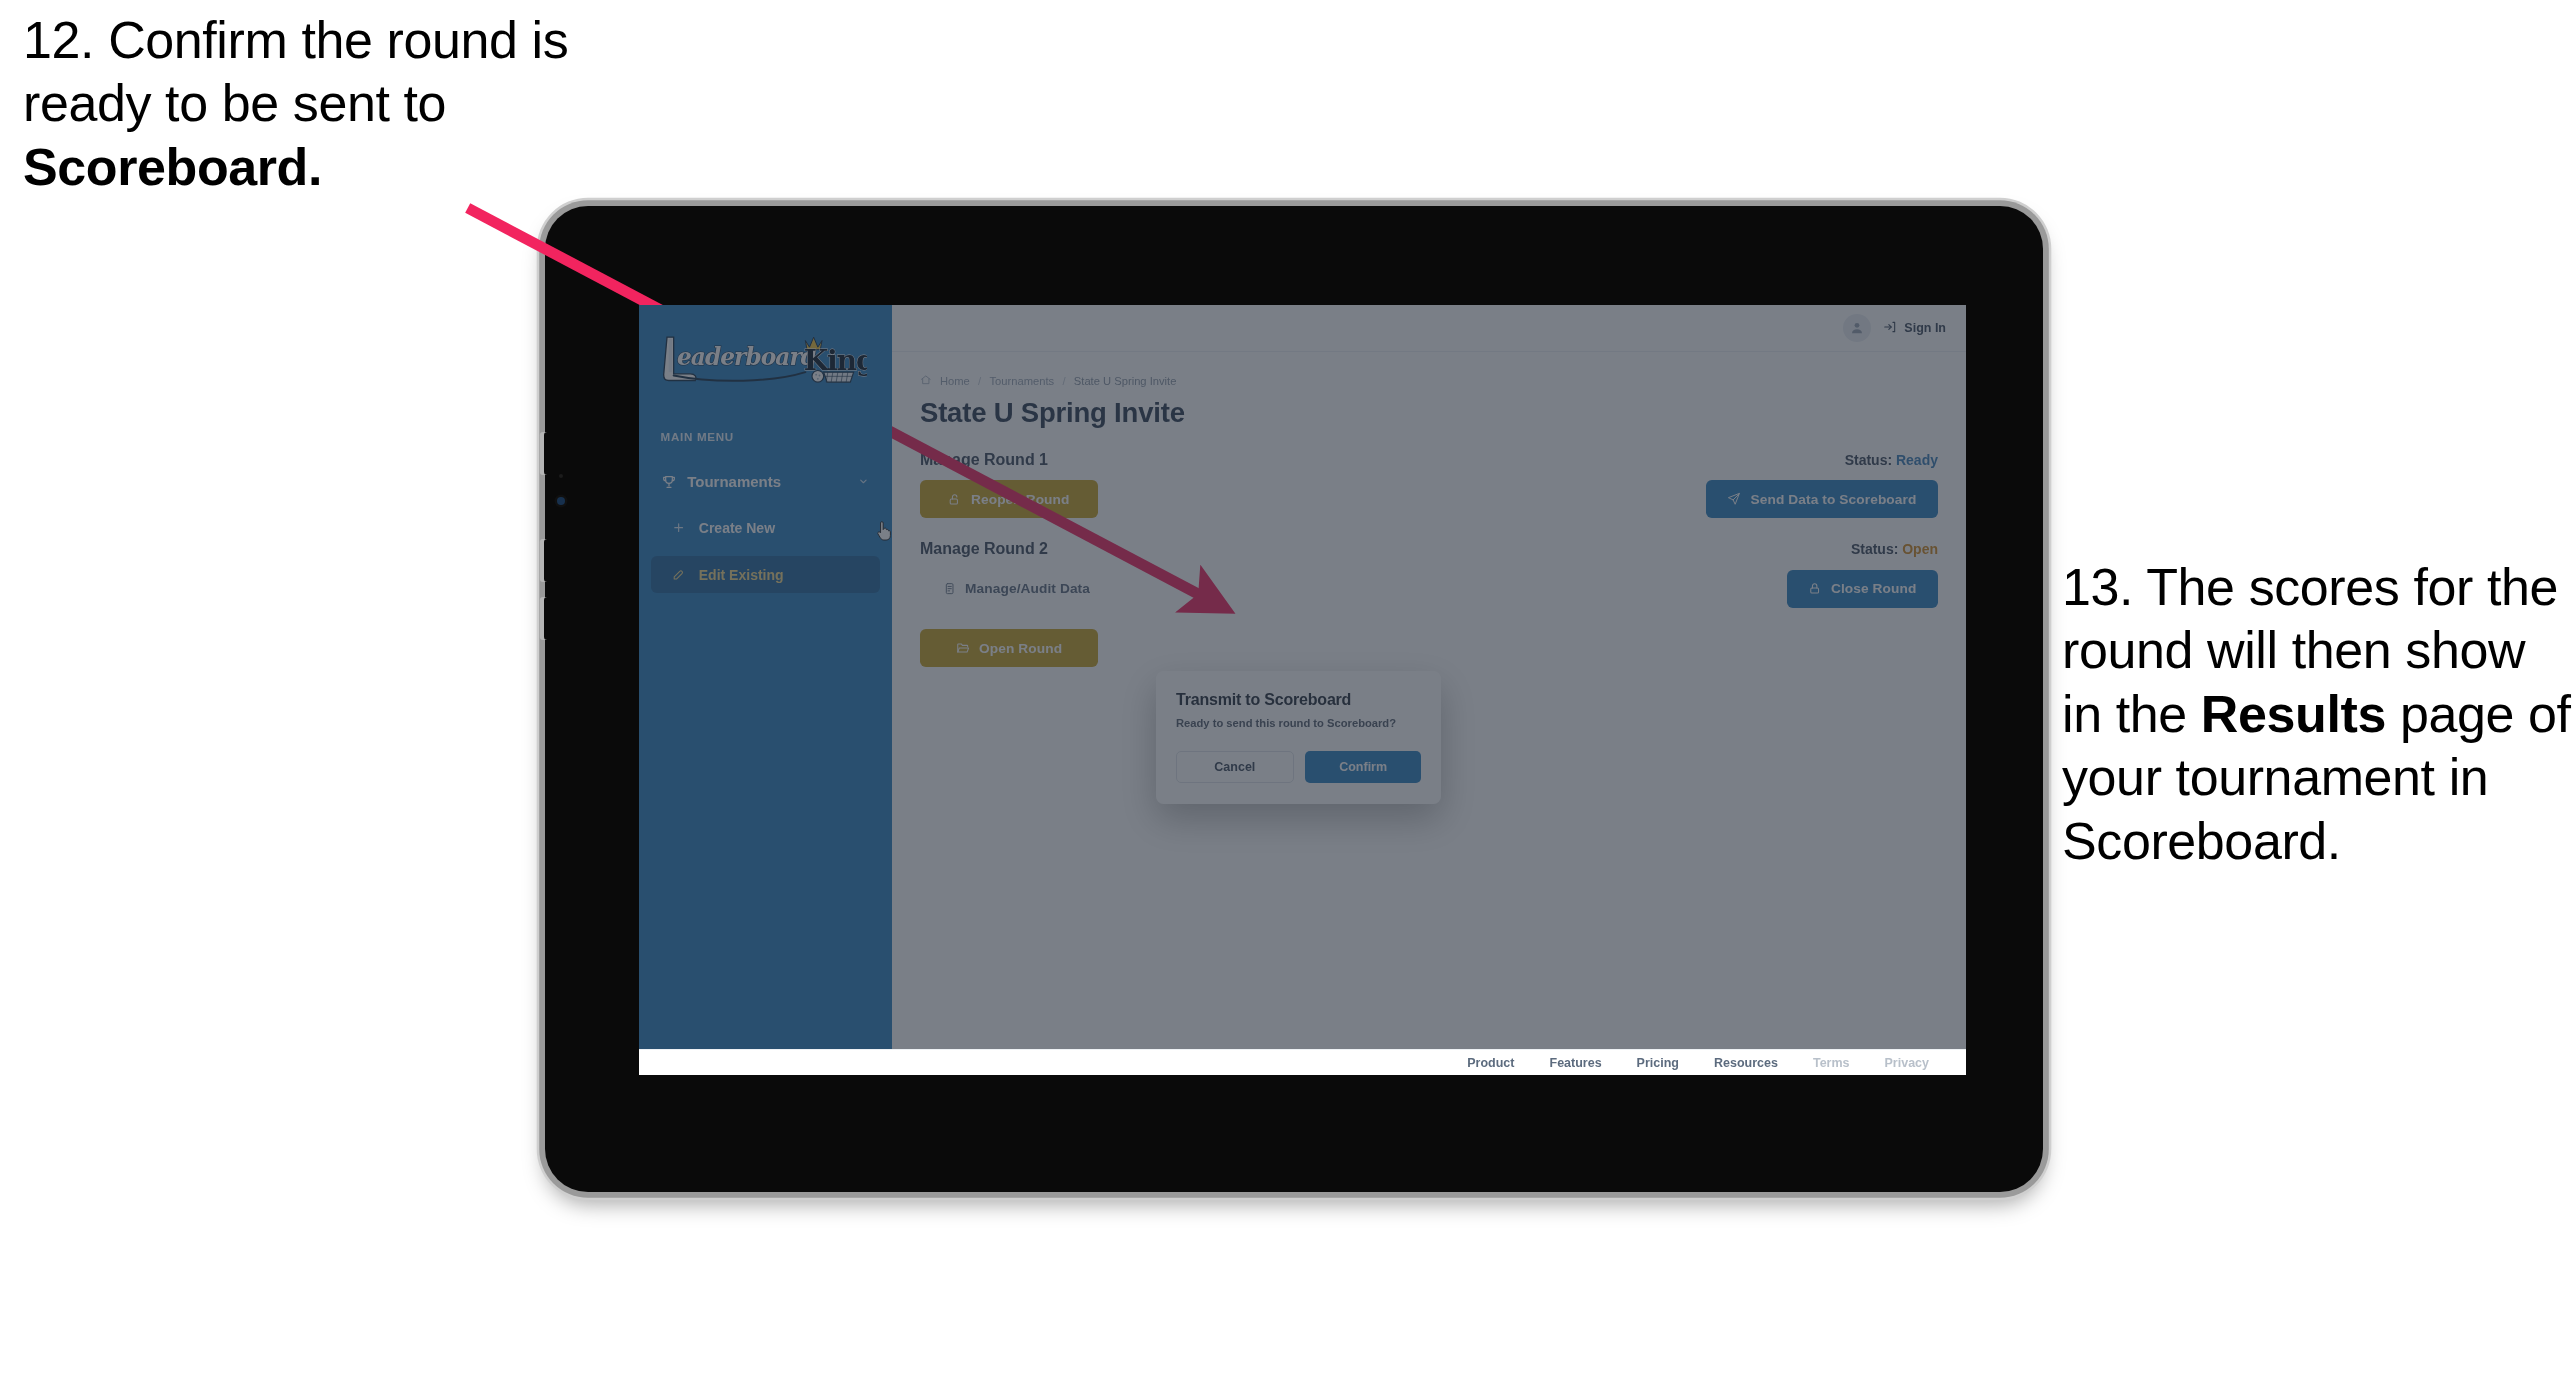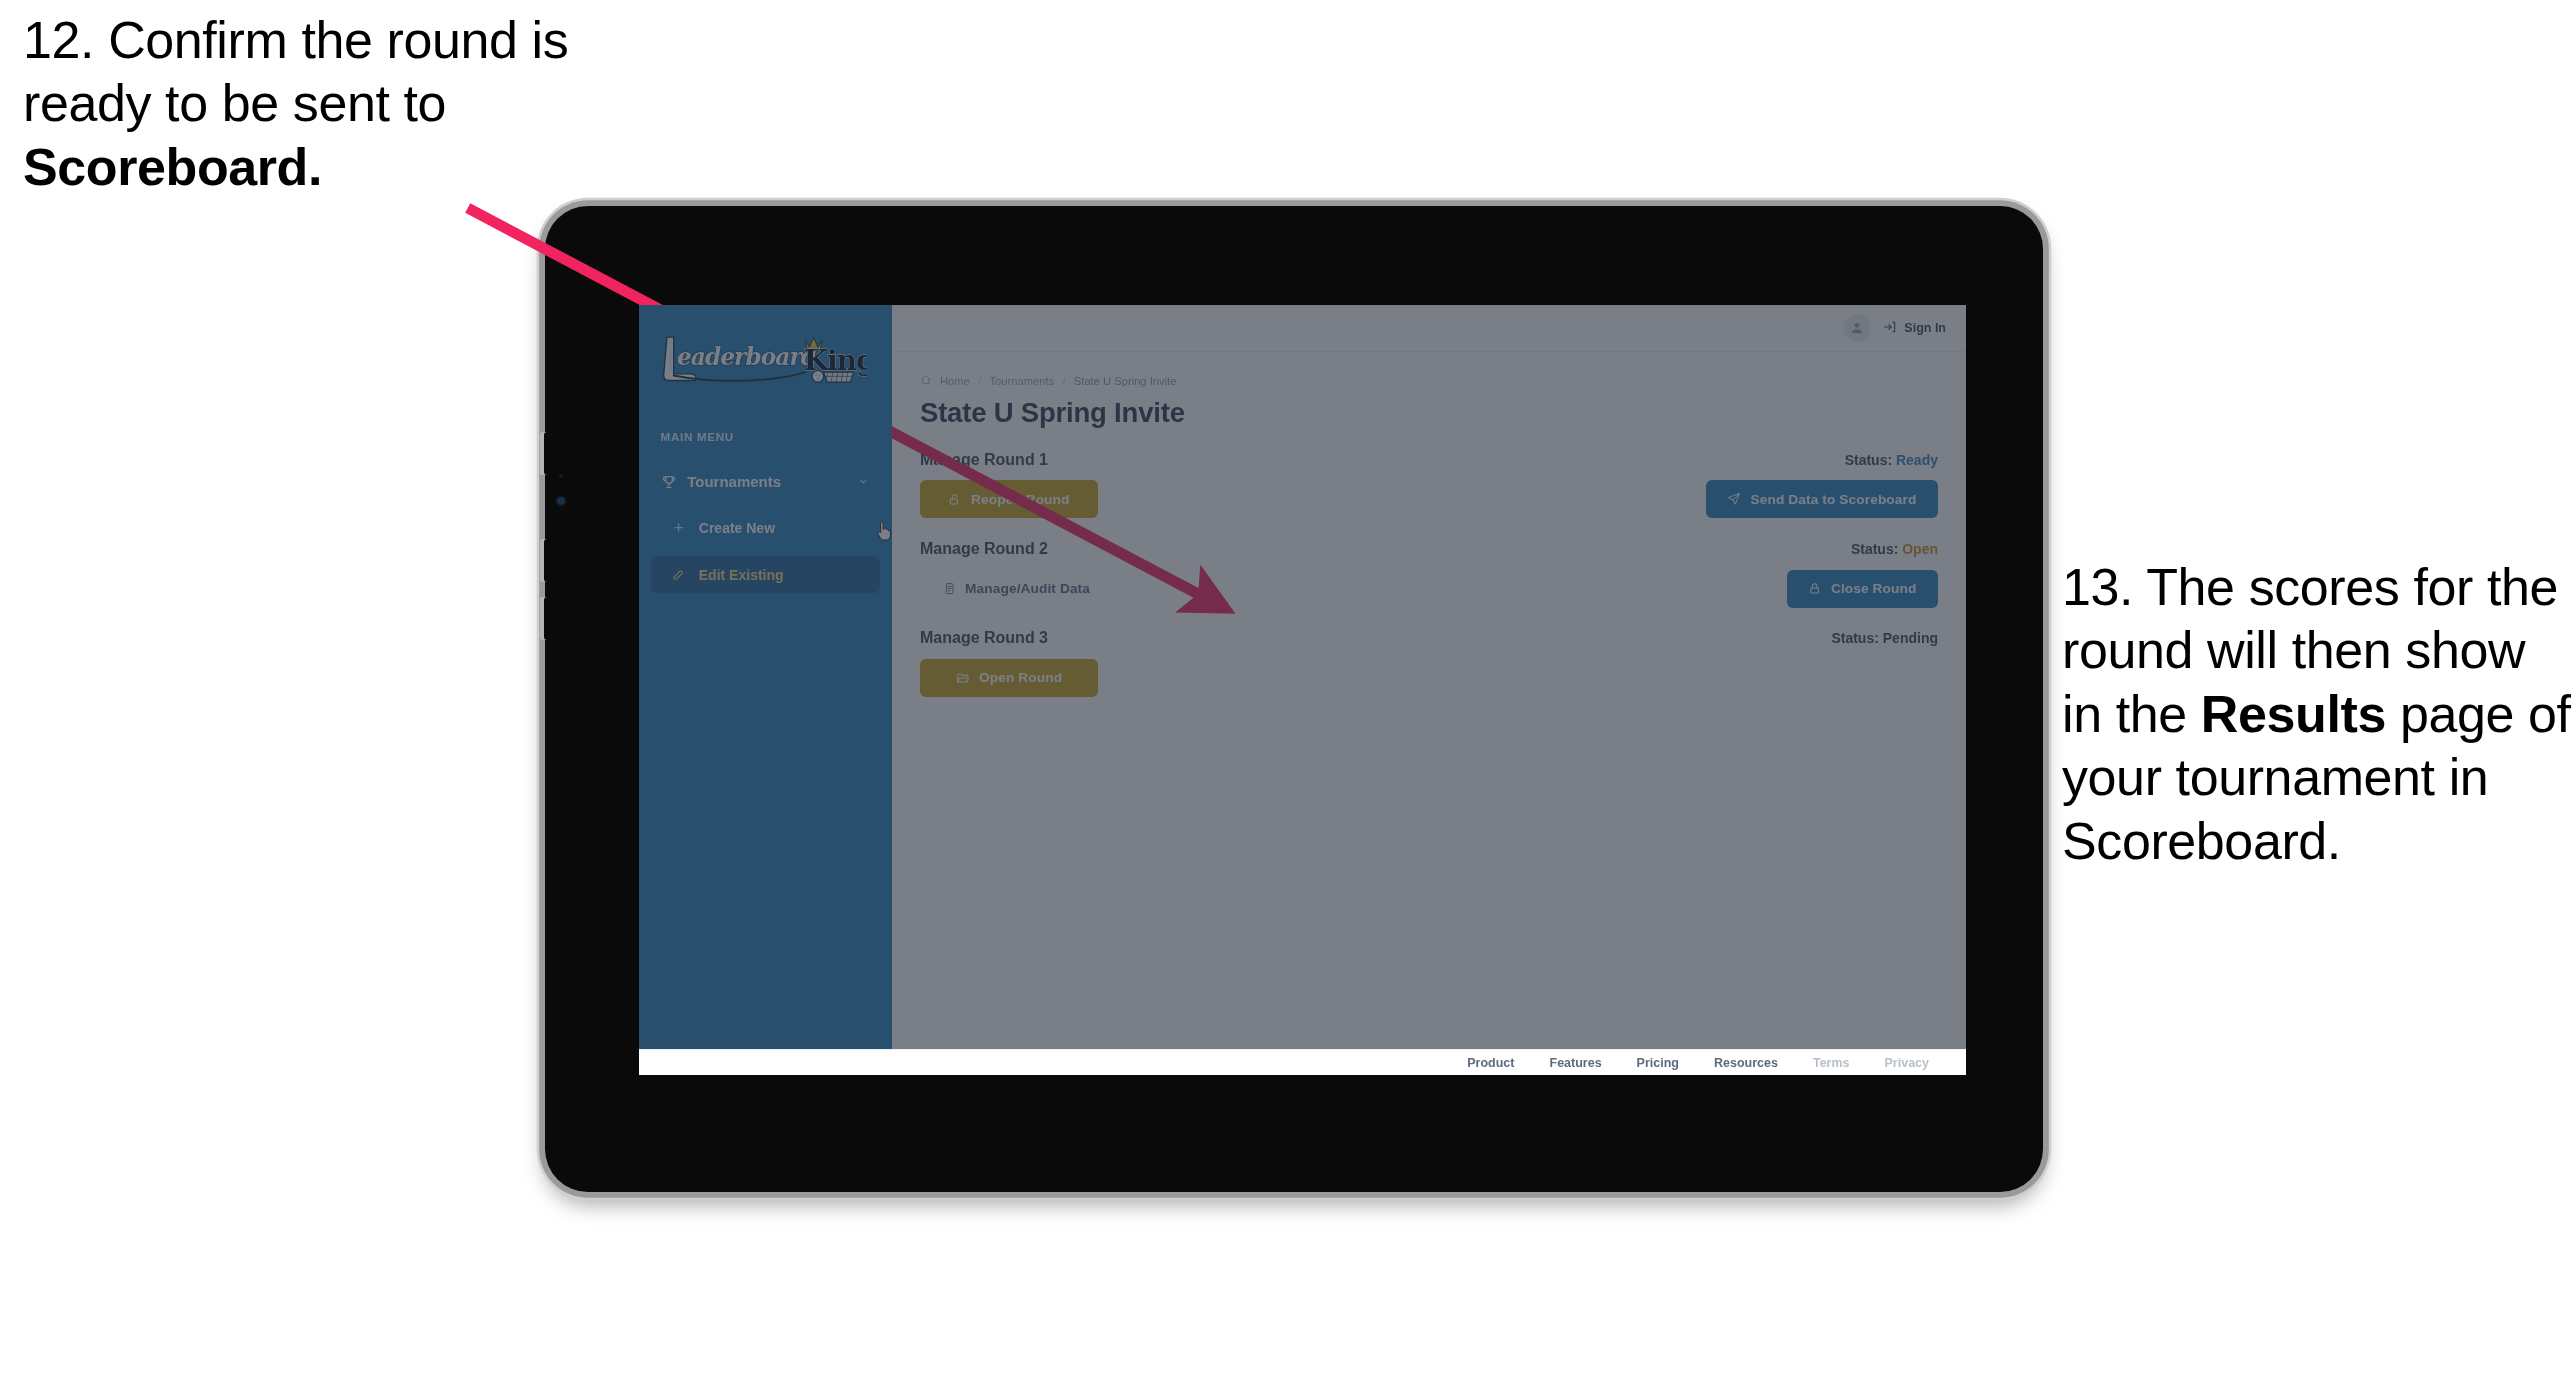--- a/index.html
+++ b/index.html
@@ -355,46 +355,47 @@
                         <rect x="5" y="11" width="14" height="9" rx="2"></rect>
                         <path d="M8 11V7a4 4 0 0 1 8 0v4"></path>
                       </svg>
                   </span>
                   <span>Close Round</span>
                 </div>
               </div>
             </div>
 
             <div class="round-block">
-              <div class="round-head">
-                <div class="round-name">Manage Round 3</div>
-                <div class="round-status">
-                  <span>Status:</span>
-                  <span class="val st-pending">Pending</span>
-                </div>
-              </div>
               <div class="round-actions">
                 <div class="btn btn-amber">
                   <span class="ico">
                     <svg width="14" height="14" viewBox="0 0 24 24" fill="none" stroke="#ffffff" stroke-width="1.8" stroke-linecap="round" stroke-linejoin="round">
                         <path d="M3 19V6a1 1 0 0 1 1-1h5l2 2.5h8a1 1 0 0 1 1 1V10"></path>
                         <path d="M3 19l2.6-7h16L19 19z"></path>
                       </svg>
                   </span>
                   <span>Open Round</span>
                 </div>
                 <div></div>
               </div>
             </div>
 
           </div>
         </div>
 
         <div id="overlay"></div>
 
+        <div id="modal">
+          <div id="modal-title">Transmit to Scoreboard</div>
+          <div id="modal-body">Ready to send this round to Scoreboard?</div>
+          <div id="modal-actions">
+            <div class="m-btn" id="btn-cancel">Cancel</div>
+            <div class="m-btn" id="btn-confirm">Confirm</div>
+          </div>
+        </div>
 
       </div>
 
       <div id="footer">
         <a href="#">Product</a>
         <a href="#">Features</a>
         <a href="#">Pricing</a>
         <a href="#">Resources</a>
         <a href="#" class="muted">Terms</a>
         <a href="#" class="muted">Privacy</a>

